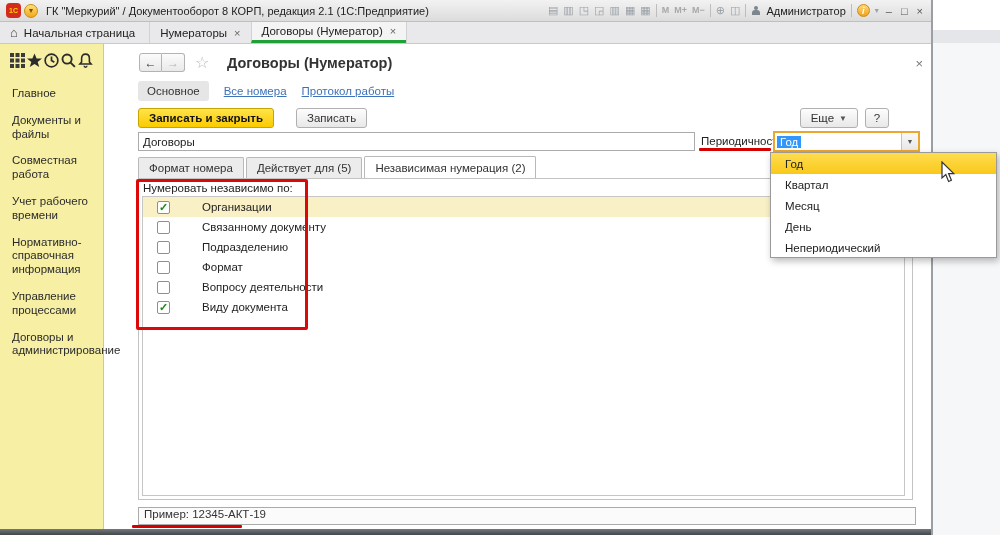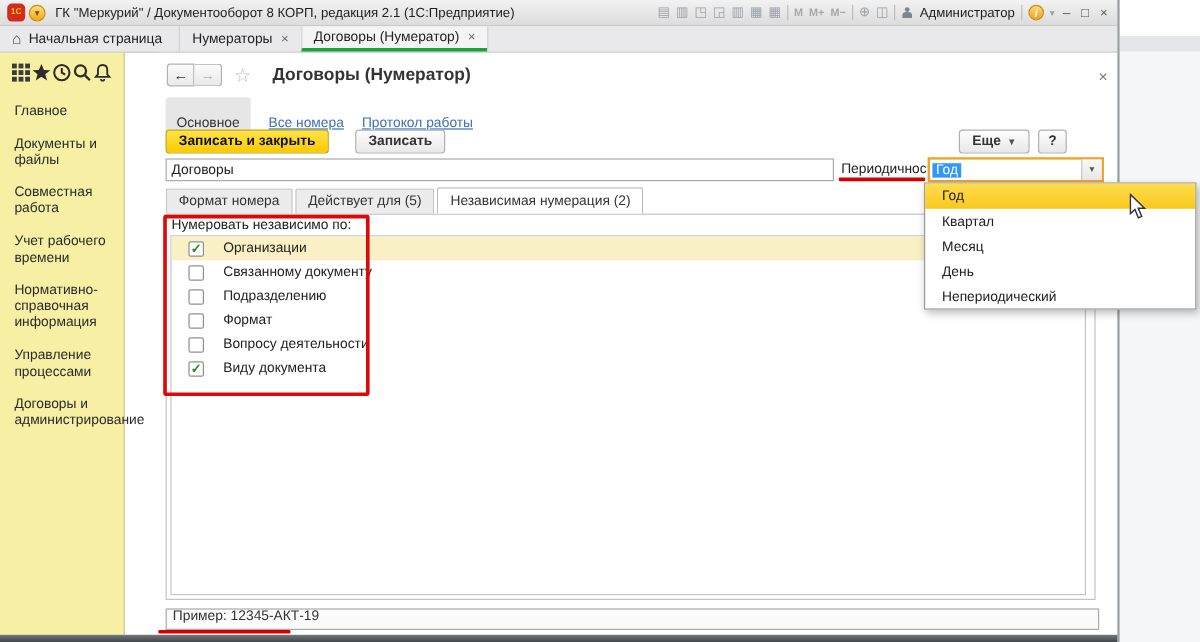--- a/index.html
+++ b/index.html
@@ -56,25 +56,25 @@
   .content { position:absolute; left:131px; top:44px; width:800px; height:485px; background:#FFF; }
   .form-close { position:absolute; top:12px; right:8px; color:#777; font-size:13px; }
   .navbtns { position:absolute; left:8px; top:9px; display:flex; }
   .navbtn { width:23px; height:19px; border:1px solid #B3B3B3; background:linear-gradient(#FBFBFB,#E9E9E9);
     display:flex; align-items:center; justify-content:center; font-size:12px; }
   .navbtn.back { border-radius:3px 0 0 3px; color:#333; }
   .navbtn.fwd  { border-radius:0 3px 3px 0; border-left:none; color:#B5B5B5; }
   .fav-star { position:absolute; left:64px; top:9px; font-size:16px; color:#B9B9B9; }
   .form-title { position:absolute; left:96px; top:11px; font-size:14.5px; font-weight:bold; color:#333; }
   .navlinks { position:absolute; left:7px; top:37px; display:flex; align-items:center; gap:15px; }
-  .chip { background:#E6E6E6; border-radius:3px; padding:16px 9px; color:#333; }
+  .chip { background:#E6E6E6; border-radius:3px; padding:4px 9px; color:#333; }
   .flink { color:#3D71B8; text-decoration:underline; }
   .btnrow-y { position:absolute; left:7px; top:64px; display:flex; gap:22px; }
   .btn { height:20px; display:inline-flex; align-items:center; justify-content:center; padding:0 10px;
-    border:1px solid #B0B0B0; border-radius:3px; background:linear-gradient(#FDFDFD,#E8E8E8); color:#333;font-weight:bold; }
+    border:1px solid #B0B0B0; border-radius:3px; background:linear-gradient(#FDFDFD,#E8E8E8); color:#333; }
   .btn.primary { background:linear-gradient(#FFE34A,#FBCB00); border:1px solid #C7A500; font-weight:bold; color:#111; }
   .btn-right { position:absolute; top:64px; right:42px; display:flex; gap:7px; }
   .btn .dd { font-size:8px; margin-left:5px; color:#555; }
 
   .name-field { position:absolute; left:7px; top:88px; width:557px; height:19px; border:1px solid #ABABAB;
     padding:0 4px; display:flex; align-items:center; background:#FFF; }
   .per-label { position:absolute; left:570px; top:91px; color:#222; }
   .red-underline-1 { position:absolute; left:568px; top:104px; width:72px; height:3px; background:#D40000; border-radius:1px; }
   .combo { position:absolute; left:642px; top:87px; width:147px; height:21px; border:2px solid #EDA62C;
     background:#FFF; display:flex; align-items:center; }
@@ -88,21 +88,21 @@
     border-bottom:none; background:#ECECEC; border-radius:2px 2px 0 0; margin-right:2px; color:#333;text-align:right; }
   .ptab.active { background:#FFF; height:22px; position:relative; z-index:2; }
   .ppanel { position:absolute; left:7px; top:134px; width:775px; height:322px; border:1px solid #C3C3C3; background:#FFF; }
   .group-label { position:absolute; left:12px; top:138px; color:#222; }
   .cblist { position:absolute; left:11px; top:152px; width:763px; height:300px; border:1px solid #C6C6C6; background:#FFF; }
   .cbrow { height:20px; display:flex; align-items:center; }
   .cbrow.hl { background:#FAF0C6; }
   .cbx { width:13px; height:13px; border:1px solid #8F8F8F; border-radius:2px; background:#FFF; margin-left:14px;
     display:flex; align-items:center; justify-content:center; font-size:11px; font-weight:bold; color:transparent; }
   .cbx.checked { color:#1B8A1B; }
-  .cblabel { margin-left:16px; color:#222; }
+  .cblabel { margin-left:32px; color:#222; }
 
   .example-field { position:absolute; left:7px; top:463px; width:778px; height:18px; border:1px solid #ABABAB;
     background:#FBFBFB; display:flex; padding:0 5px; color:#333; }
   .red-underline-2 { position:absolute; left:1px; top:481px; width:110px; height:3px; background:#D40000; border-radius:1px; }
 
   
   .red-rect { position:absolute; left:136px; top:179px; width:172px; height:151px;
     border:3px solid #DD0808; border-radius:2px; z-index:40; }
 
   

